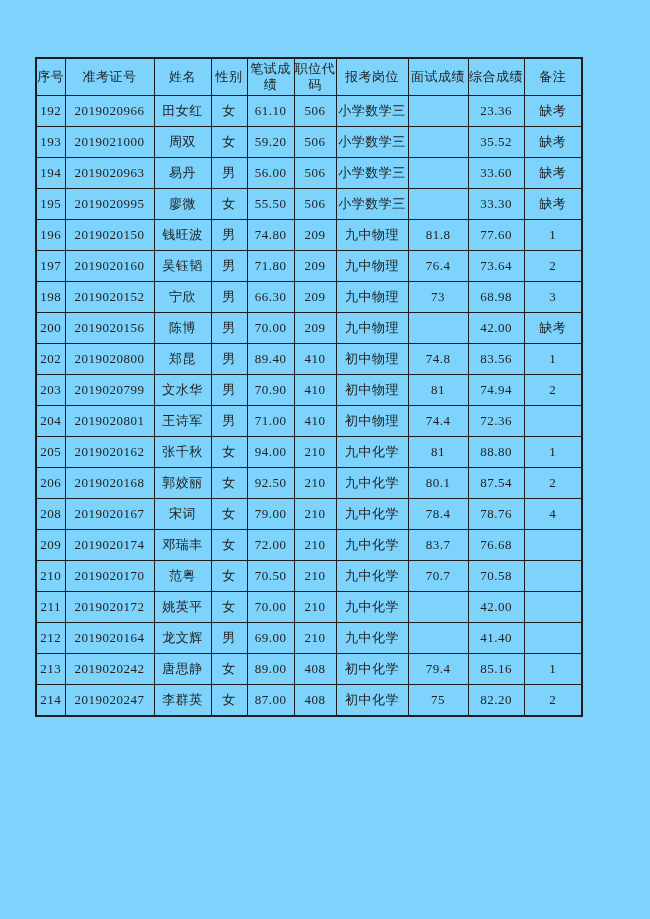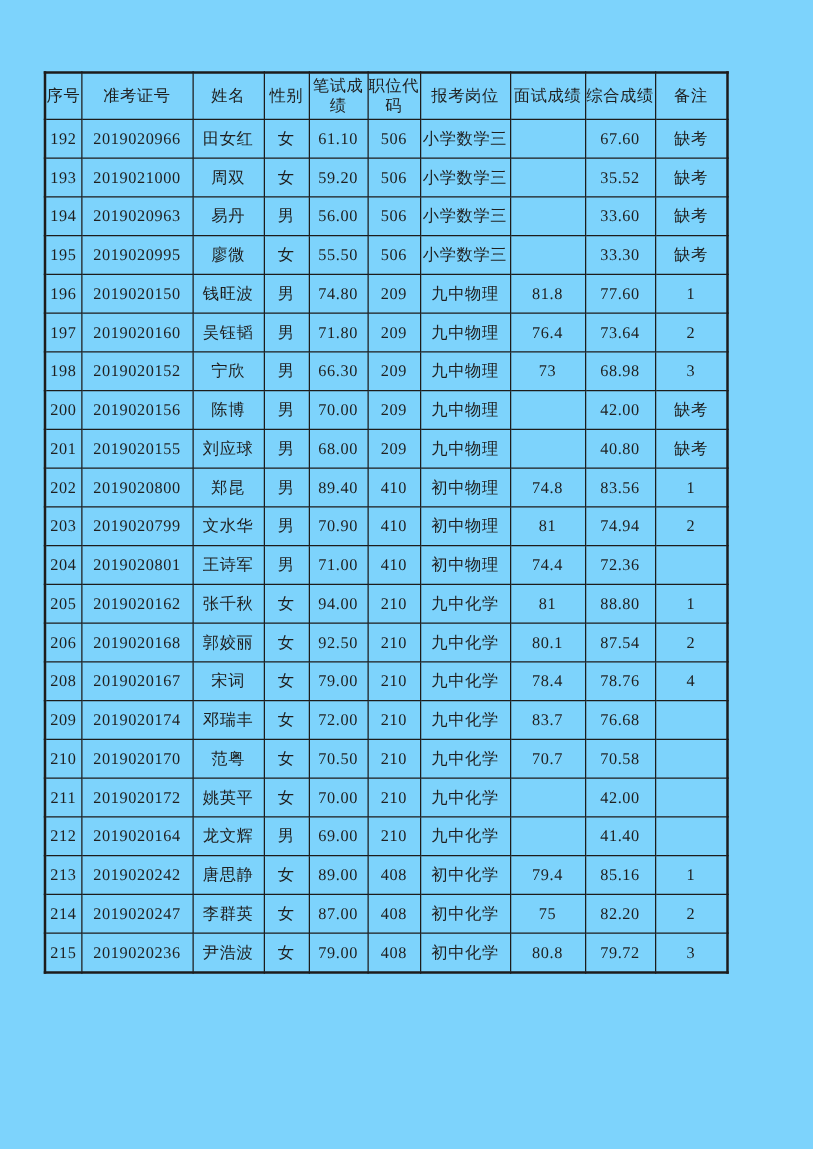--- a/index.html
+++ b/index.html
@@ -82,21 +82,21 @@
     <tbody id="table-body">
         <tr>
           <td>192</td>
           <td>2019020966</td>
           <td>田女红</td>
           <td>女</td>
           <td>61.10</td>
           <td>506</td>
           <td>小学数学三</td>
           <td></td>
-          <td>67.60</td>
+          <td>23.36</td>
           <td>缺考</td>
         </tr>
         <tr>
           <td>193</td>
           <td>2019021000</td>
           <td>周双</td>
           <td>女</td>
           <td>59.20</td>
           <td>506</td>
           <td>小学数学三</td>
@@ -167,32 +167,20 @@
         <tr>
           <td>200</td>
           <td>2019020156</td>
           <td>陈博</td>
           <td>男</td>
           <td>70.00</td>
           <td>209</td>
           <td>九中物理</td>
           <td></td>
           <td>42.00</td>
-          <td>缺考</td>
-        </tr>
-        <tr>
-          <td>201</td>
-          <td>2019020155</td>
-          <td>刘应球</td>
-          <td>男</td>
-          <td>68.00</td>
-          <td>209</td>
-          <td>九中物理</td>
-          <td></td>
-          <td>40.80</td>
           <td>缺考</td>
         </tr>
         <tr>
           <td>202</td>
           <td>2019020800</td>
           <td>郑昆</td>
           <td>男</td>
           <td>89.40</td>
           <td>410</td>
           <td>初中物理</td>
@@ -325,27 +313,15 @@
           <td>2019020247</td>
           <td>李群英</td>
           <td>女</td>
           <td>87.00</td>
           <td>408</td>
           <td>初中化学</td>
           <td>75</td>
           <td>82.20</td>
           <td>2</td>
         </tr>
-        <tr>
-          <td>215</td>
-          <td>2019020236</td>
-          <td>尹浩波</td>
-          <td>女</td>
-          <td>79.00</td>
-          <td>408</td>
-          <td>初中化学</td>
-          <td>80.8</td>
-          <td>79.72</td>
-          <td>3</td>
-        </tr>
       </tbody>
   </table>
 </div>
 
 </body></html>

